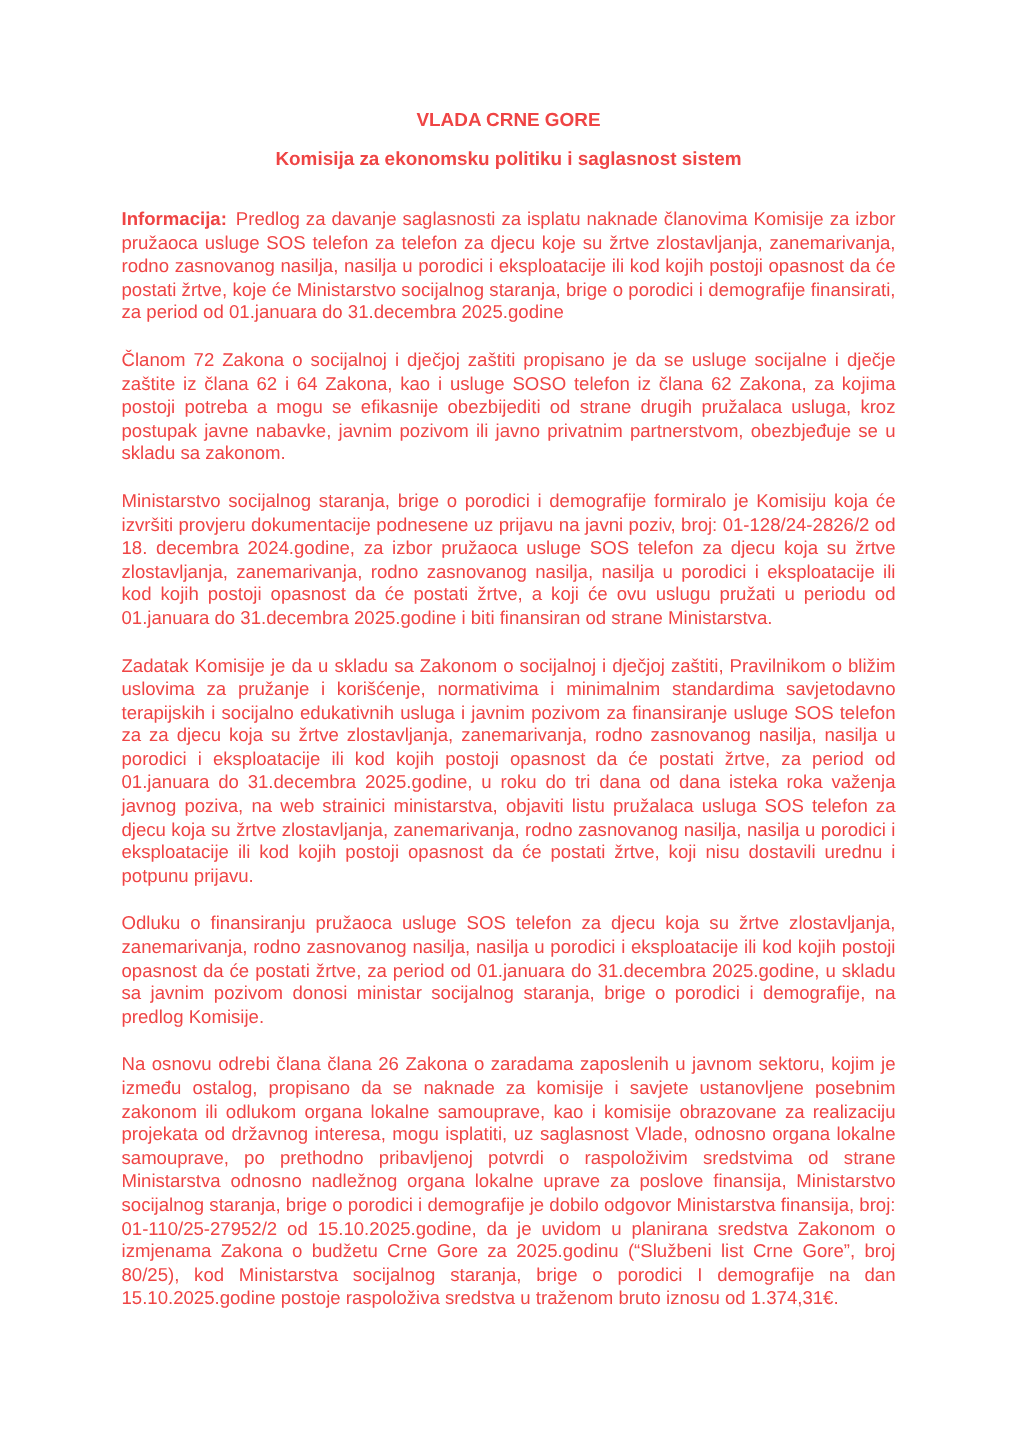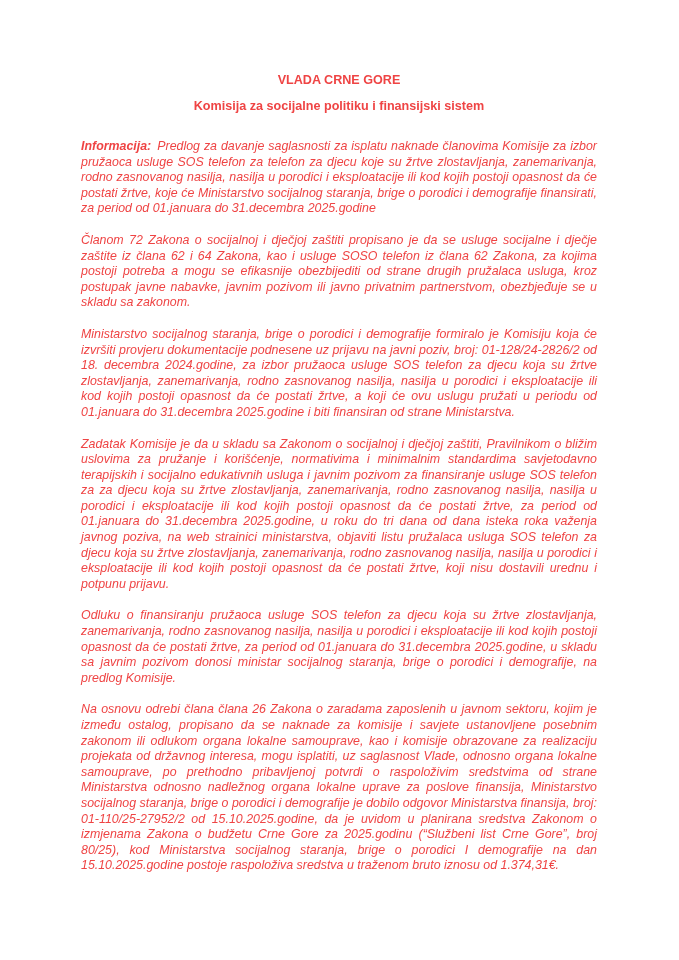--- a/index.html
+++ b/index.html
@@ -16,30 +16,30 @@
     }
     .hdr {
       text-align: center;
       font-weight: bold;
       font-size: 12.6px;
       line-height: 16px;
       margin: 0;
     }
     .hdr.h1 { margin-bottom: 10px; }
     .hdr.h2 { margin-bottom: 25px; }
-    p { margin: 16px 0 11px 0; text-align: justify; font-style: italic; }
+    p { margin: 16px 0 11px 0; text-align: justify; }
     p.info { margin-bottom: 13px; }
     .lbl { font-weight: bold; margin-right: 6px; }
   </style>
 </head>
 <body>
 
 <div class="page">
   <div class="hdr h1">VLADA CRNE GORE</div>
-  <div class="hdr h2">Komisija za socijalne politiku i finansijski sistem</div>
+  <div class="hdr h2">Komisija za ekonomsku politiku i saglasnost sistem</div>
 
   <p class="info"><span class="lbl">Informacija:</span><span>Predlog za davanje saglasnosti za isplatu naknade članovima Komisije za izbor pružaoca usluge SOS telefon za telefon za djecu koje su žrtve zlostavljanja, zanemarivanja, rodno zasnovanog nasilja, nasilja u porodici i eksploatacije ili kod kojih postoji opasnost da će postati žrtve, koje će Ministarstvo socijalnog staranja, brige o porodici i demografije finansirati, za period od 01.januara do 31.decembra 2025.godine</span></p>
 
   <p>Članom 72 Zakona o socijalnoj i dječjoj zaštiti propisano je da se usluge socijalne i dječje zaštite iz člana 62 i 64 Zakona, kao i usluge SOSO telefon iz člana 62 Zakona, za kojima postoji potreba a mogu se efikasnije obezbijediti od strane drugih pružalaca usluga, kroz postupak javne nabavke, javnim pozivom ili javno privatnim partnerstvom, obezbjeđuje se u skladu sa zakonom.</p>
   <p>Ministarstvo socijalnog staranja, brige o porodici i demografije formiralo je Komisiju koja će izvršiti provjeru dokumentacije podnesene uz prijavu na javni poziv, broj: 01-128/24-2826/2 od 18. decembra 2024.godine, za izbor pružaoca usluge SOS telefon za djecu koja su žrtve zlostavljanja, zanemarivanja, rodno zasnovanog nasilja, nasilja u porodici i eksploatacije ili kod kojih postoji opasnost da će postati žrtve, a koji će ovu uslugu pružati u periodu od 01.januara do 31.decembra 2025.godine i biti finansiran od strane Ministarstva.</p>
   <p>Zadatak Komisije je da u skladu sa Zakonom o socijalnoj i dječjoj zaštiti, Pravilnikom o bližim uslovima za pružanje i korišćenje, normativima i minimalnim standardima savjetodavno terapijskih i socijalno edukativnih usluga i javnim pozivom za finansiranje usluge SOS telefon za za djecu koja su žrtve zlostavljanja, zanemarivanja, rodno zasnovanog nasilja, nasilja u porodici i eksploatacije ili kod kojih postoji opasnost da će postati žrtve, za period od 01.januara do 31.decembra 2025.godine, u roku do tri dana od dana isteka roka važenja javnog poziva, na web strainici ministarstva, objaviti listu pružalaca usluga SOS telefon za djecu koja su žrtve zlostavljanja, zanemarivanja, rodno zasnovanog nasilja, nasilja u porodici i eksploatacije ili kod kojih postoji opasnost da će postati žrtve, koji nisu dostavili urednu i potpunu prijavu.</p>
   <p>Odluku o finansiranju pružaoca usluge SOS telefon za djecu koja su žrtve zlostavljanja, zanemarivanja, rodno zasnovanog nasilja, nasilja u porodici i eksploatacije ili kod kojih postoji opasnost da će postati žrtve, za period od 01.januara do 31.decembra 2025.godine, u skladu sa javnim pozivom donosi ministar socijalnog staranja, brige o porodici i demografije, na predlog Komisije.</p>
   <p>Na osnovu odrebi člana člana 26 Zakona o zaradama zaposlenih u javnom sektoru, kojim je između ostalog, propisano da se naknade za komisije i savjete ustanovljene posebnim zakonom ili odlukom organa lokalne samouprave, kao i komisije obrazovane za realizaciju projekata od državnog interesa, mogu isplatiti, uz saglasnost Vlade, odnosno organa lokalne samouprave, po prethodno pribavljenoj potvrdi o raspoloživim sredstvima od strane Ministarstva odnosno nadležnog organa lokalne uprave za poslove finansija, Ministarstvo socijalnog staranja, brige o porodici i demografije je dobilo odgovor Ministarstva finansija, broj: 01-110/25-27952/2 od 15.10.2025.godine, da je uvidom u planirana sredstva Zakonom o izmjenama Zakona o budžetu Crne Gore za 2025.godinu (“Službeni list Crne Gore”, broj 80/25), kod Ministarstva socijalnog staranja, brige o porodici I demografije na dan 15.10.2025.godine postoje raspoloživa sredstva u traženom bruto iznosu od 1.374,31€.</p>
 </div>
 

